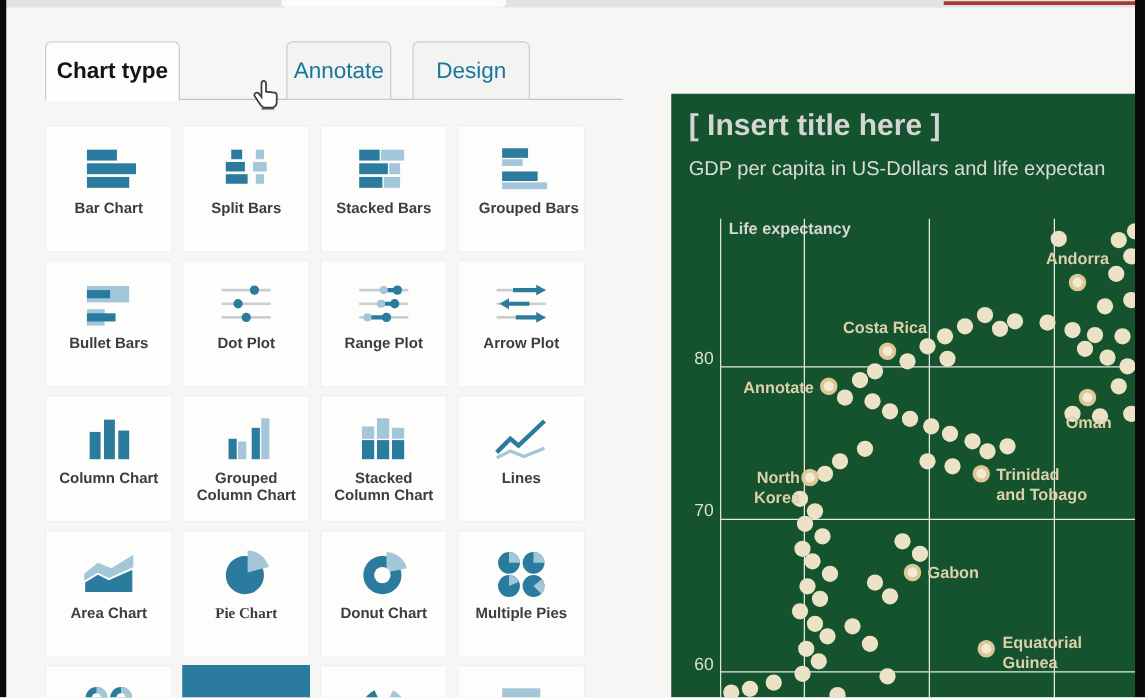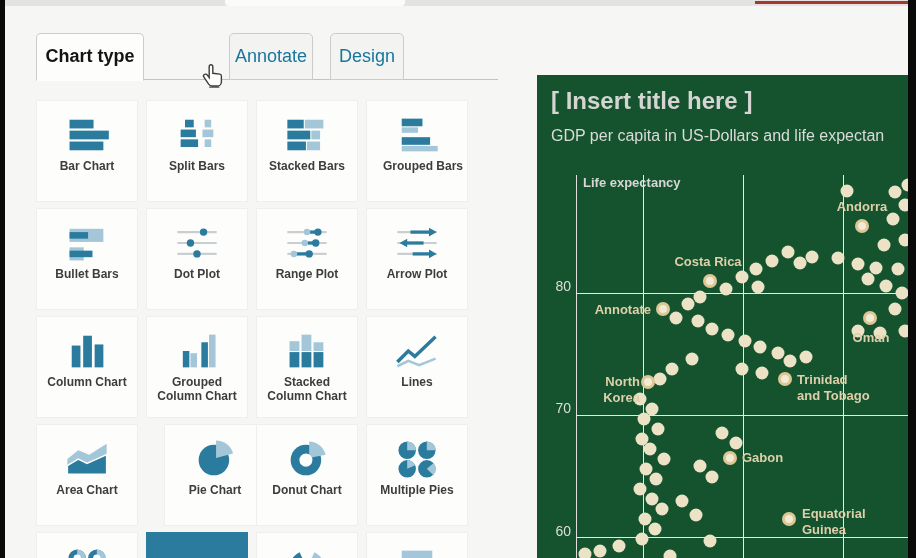--- a/index.html
+++ b/index.html
@@ -54,21 +54,21 @@
     <div class="red"></div>
   </div>
 
   <div id="edge-left" class="edge"></div>
   <div id="edge-right" class="edge"></div>
 
   <div id="tabbar">
     <div class="rule"></div>
     <div class="tab active" style="left:0; width:108px;">Chart type</div>
     <div class="tab" style="left:193px; width:84px;">Annotate</div>
-    <div class="tab" style="left:294px; width:74px;">Design</div>
+    <div class="tab" style="left:294px; width:94px;">Design</div>
   </div>
 
   <div id="grid">
       <div class="card" style="left: 0px; top: 0px;">
         <div class="ic">
           <svg width="48" height="38" viewBox="0 0 44 34">
             <rect x="6" y="3" width="22" height="8" fill="#2a7b9d"></rect>
             <rect x="6" y="13" width="36" height="8" fill="#2a7b9d"></rect>
             <rect x="6" y="23" width="31" height="8" fill="#2a7b9d"></rect>
           </svg>
@@ -216,21 +216,21 @@
       </div>
       <div class="card" style="left: 0px; top: 324px;">
         <div class="ic">
           <svg width="48" height="38" viewBox="0 0 44 34">
             <polygon points="4,17 14,9 24,13 40,3 40,31 4,31" fill="#a3c7d9"></polygon>
             <polygon points="4,23 14,17 22,21 40,13 40,31 4,31" fill="#2a7b9d" stroke="#fff" stroke-width="1.4"></polygon>
           </svg>
         </div>
         <div class="lbl">Area Chart</div>
       </div>
-      <div class="card" style="left: 128px; top: 324px;">
+      <div class="card" style="left: 110px; top: 324px; font-family: Liberation Serif, serif;">
         <div class="ic">
           <svg width="48" height="38" viewBox="0 0 44 34">
             <circle cx="21" cy="18" r="14" fill="#2a7b9d"></circle>
             <path d="M23 16 L23 0 A16 16 0 0 1 38.5 12 Z" fill="#a3c7d9"></path>
           </svg>
         </div>
         <div class="lbl">Pie Chart</div>
       </div>
       <div class="card" style="left: 220px; top: 324px; text-align: center;">
         <div class="ic">

